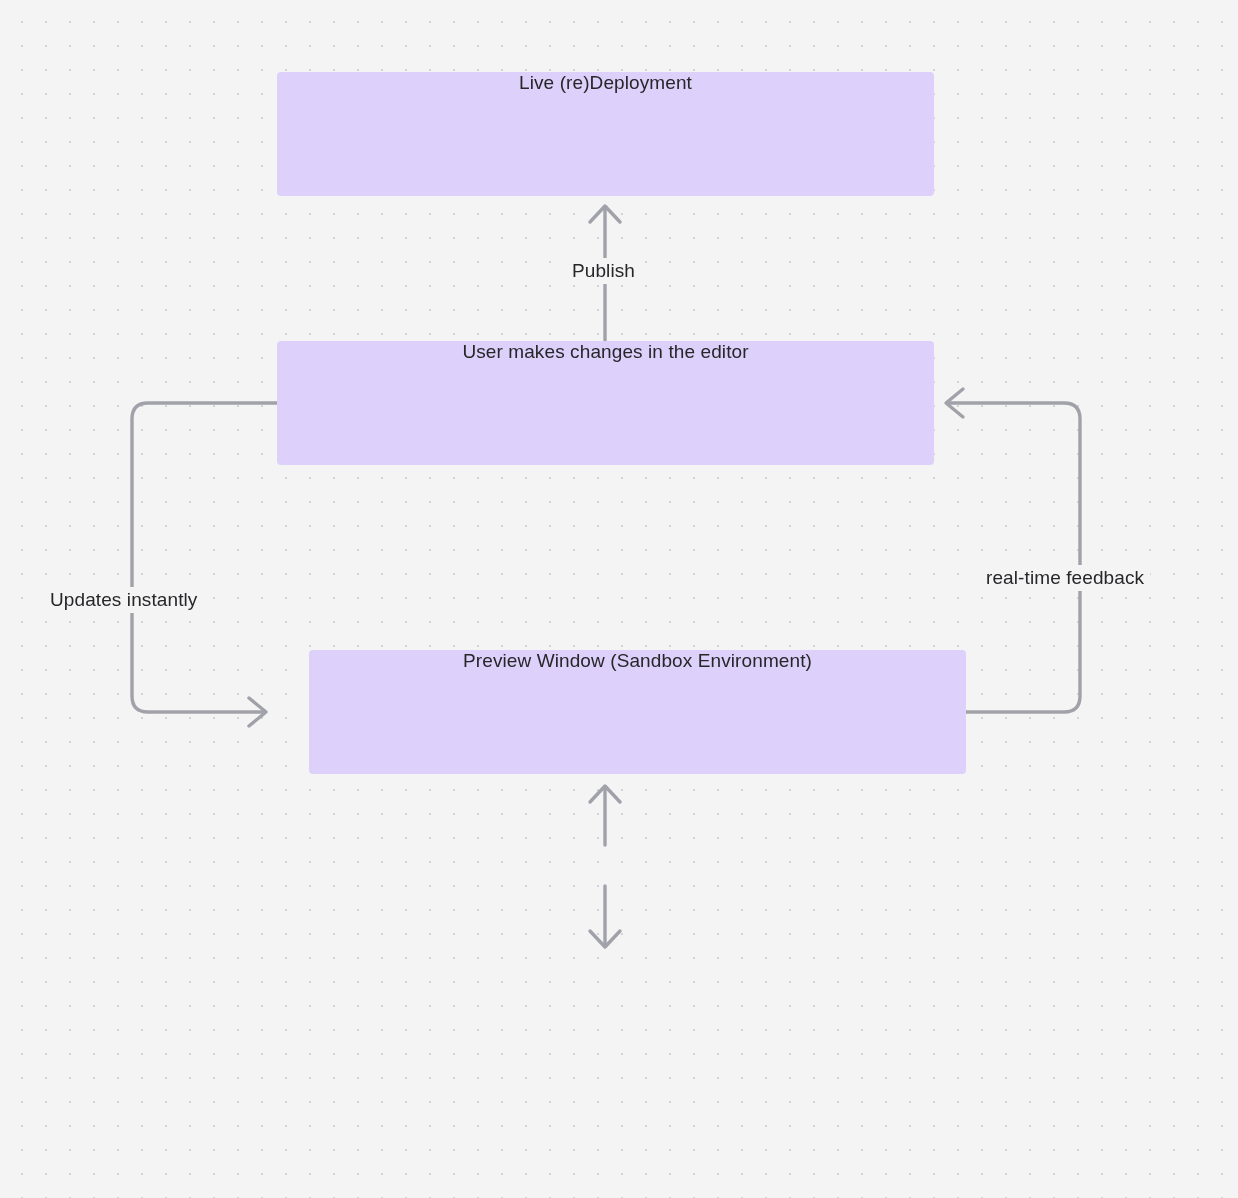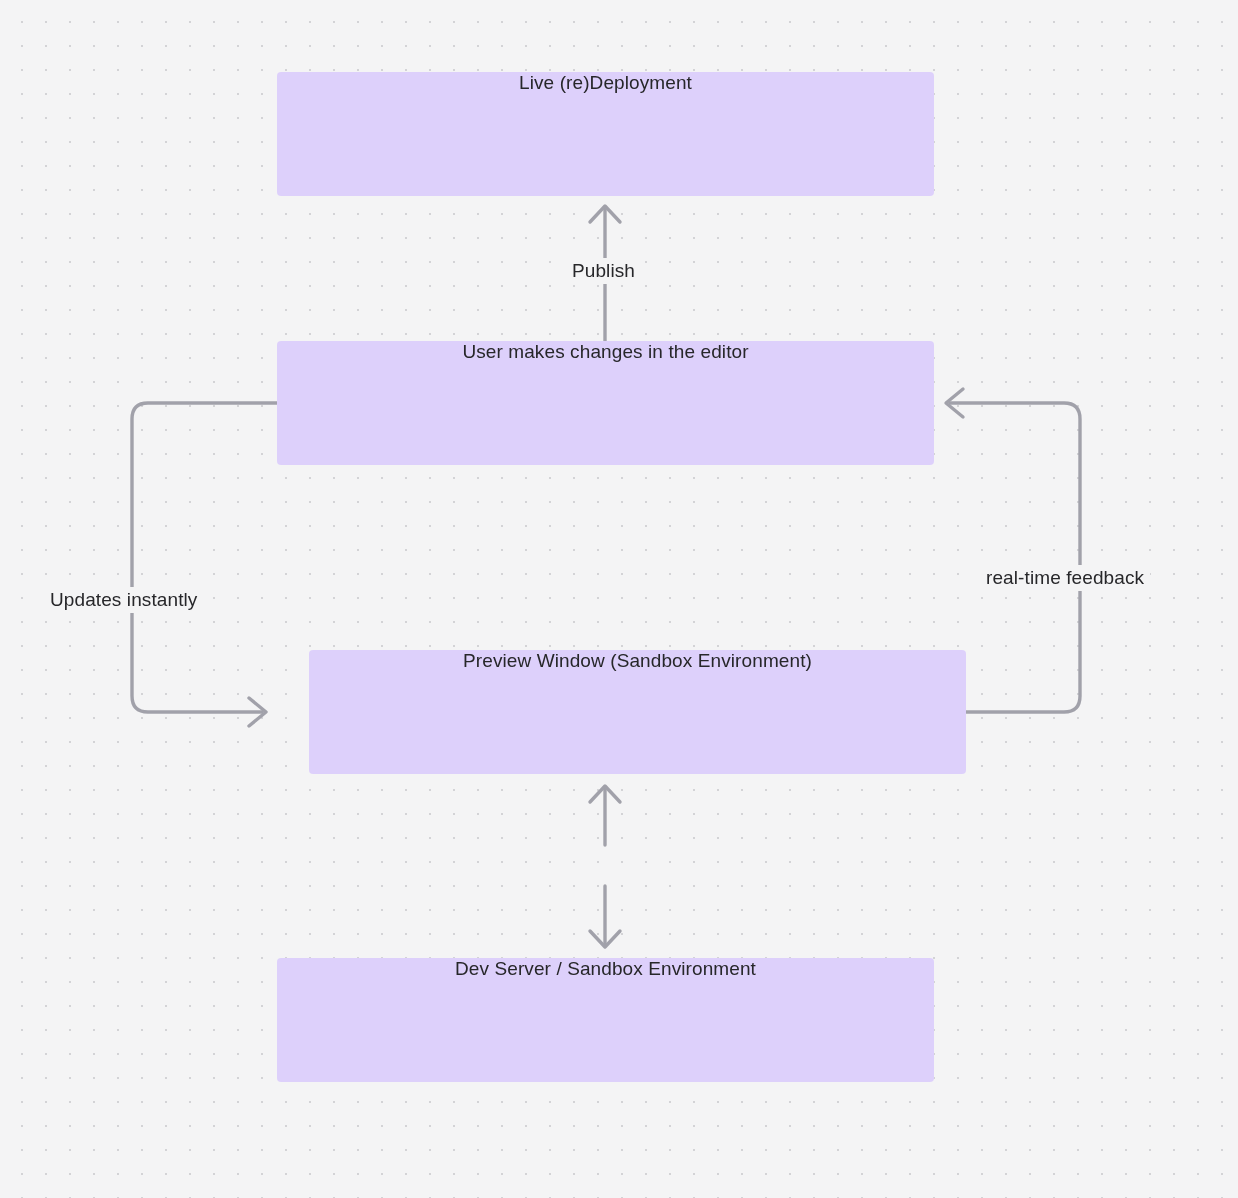--- a/index.html
+++ b/index.html
@@ -96,21 +96,18 @@
   </div>
 
   <div class="node" id="node-user">
     <span>User makes changes in the editor</span>
   </div>
 
   <div class="node" id="node-preview">
     <span>Preview Window (Sandbox Environment)</span>
   </div>
 
-  <div class="node" id="node-devserver">
-    <span>Dev Server / Sandbox Environment</span>
-  </div>
 
   <div class="edge-label" id="label-publish">Publish</div>
   <div class="edge-label" id="label-updates">Updates instantly</div>
   <div class="edge-label" id="label-realtime">real-time feedback</div>
 
 </div>
 
 </body></html>

